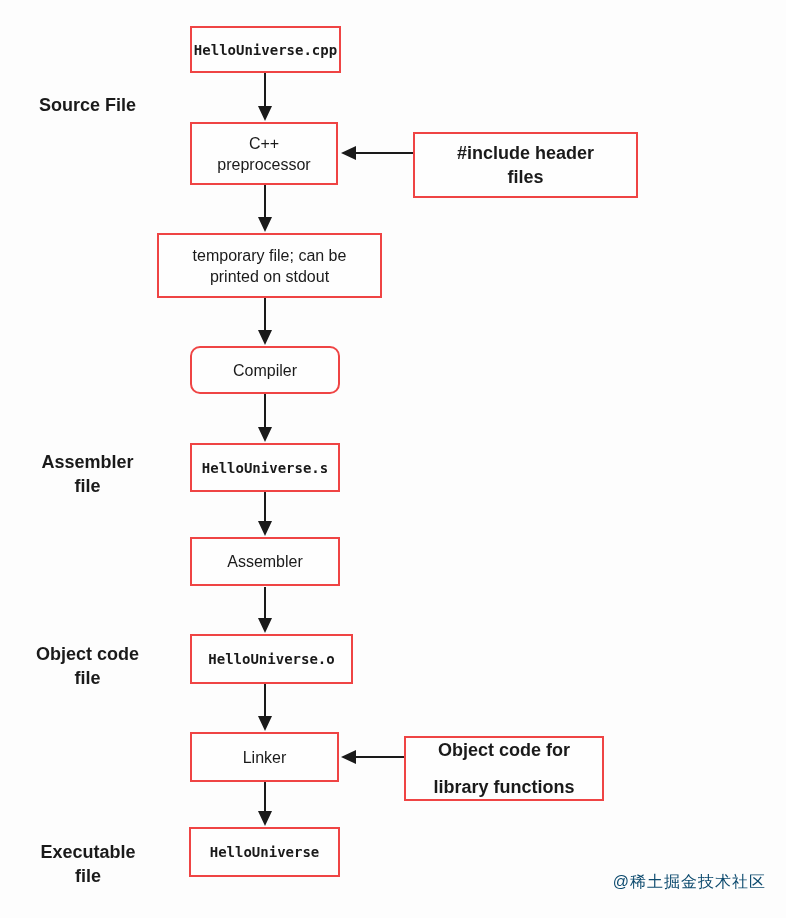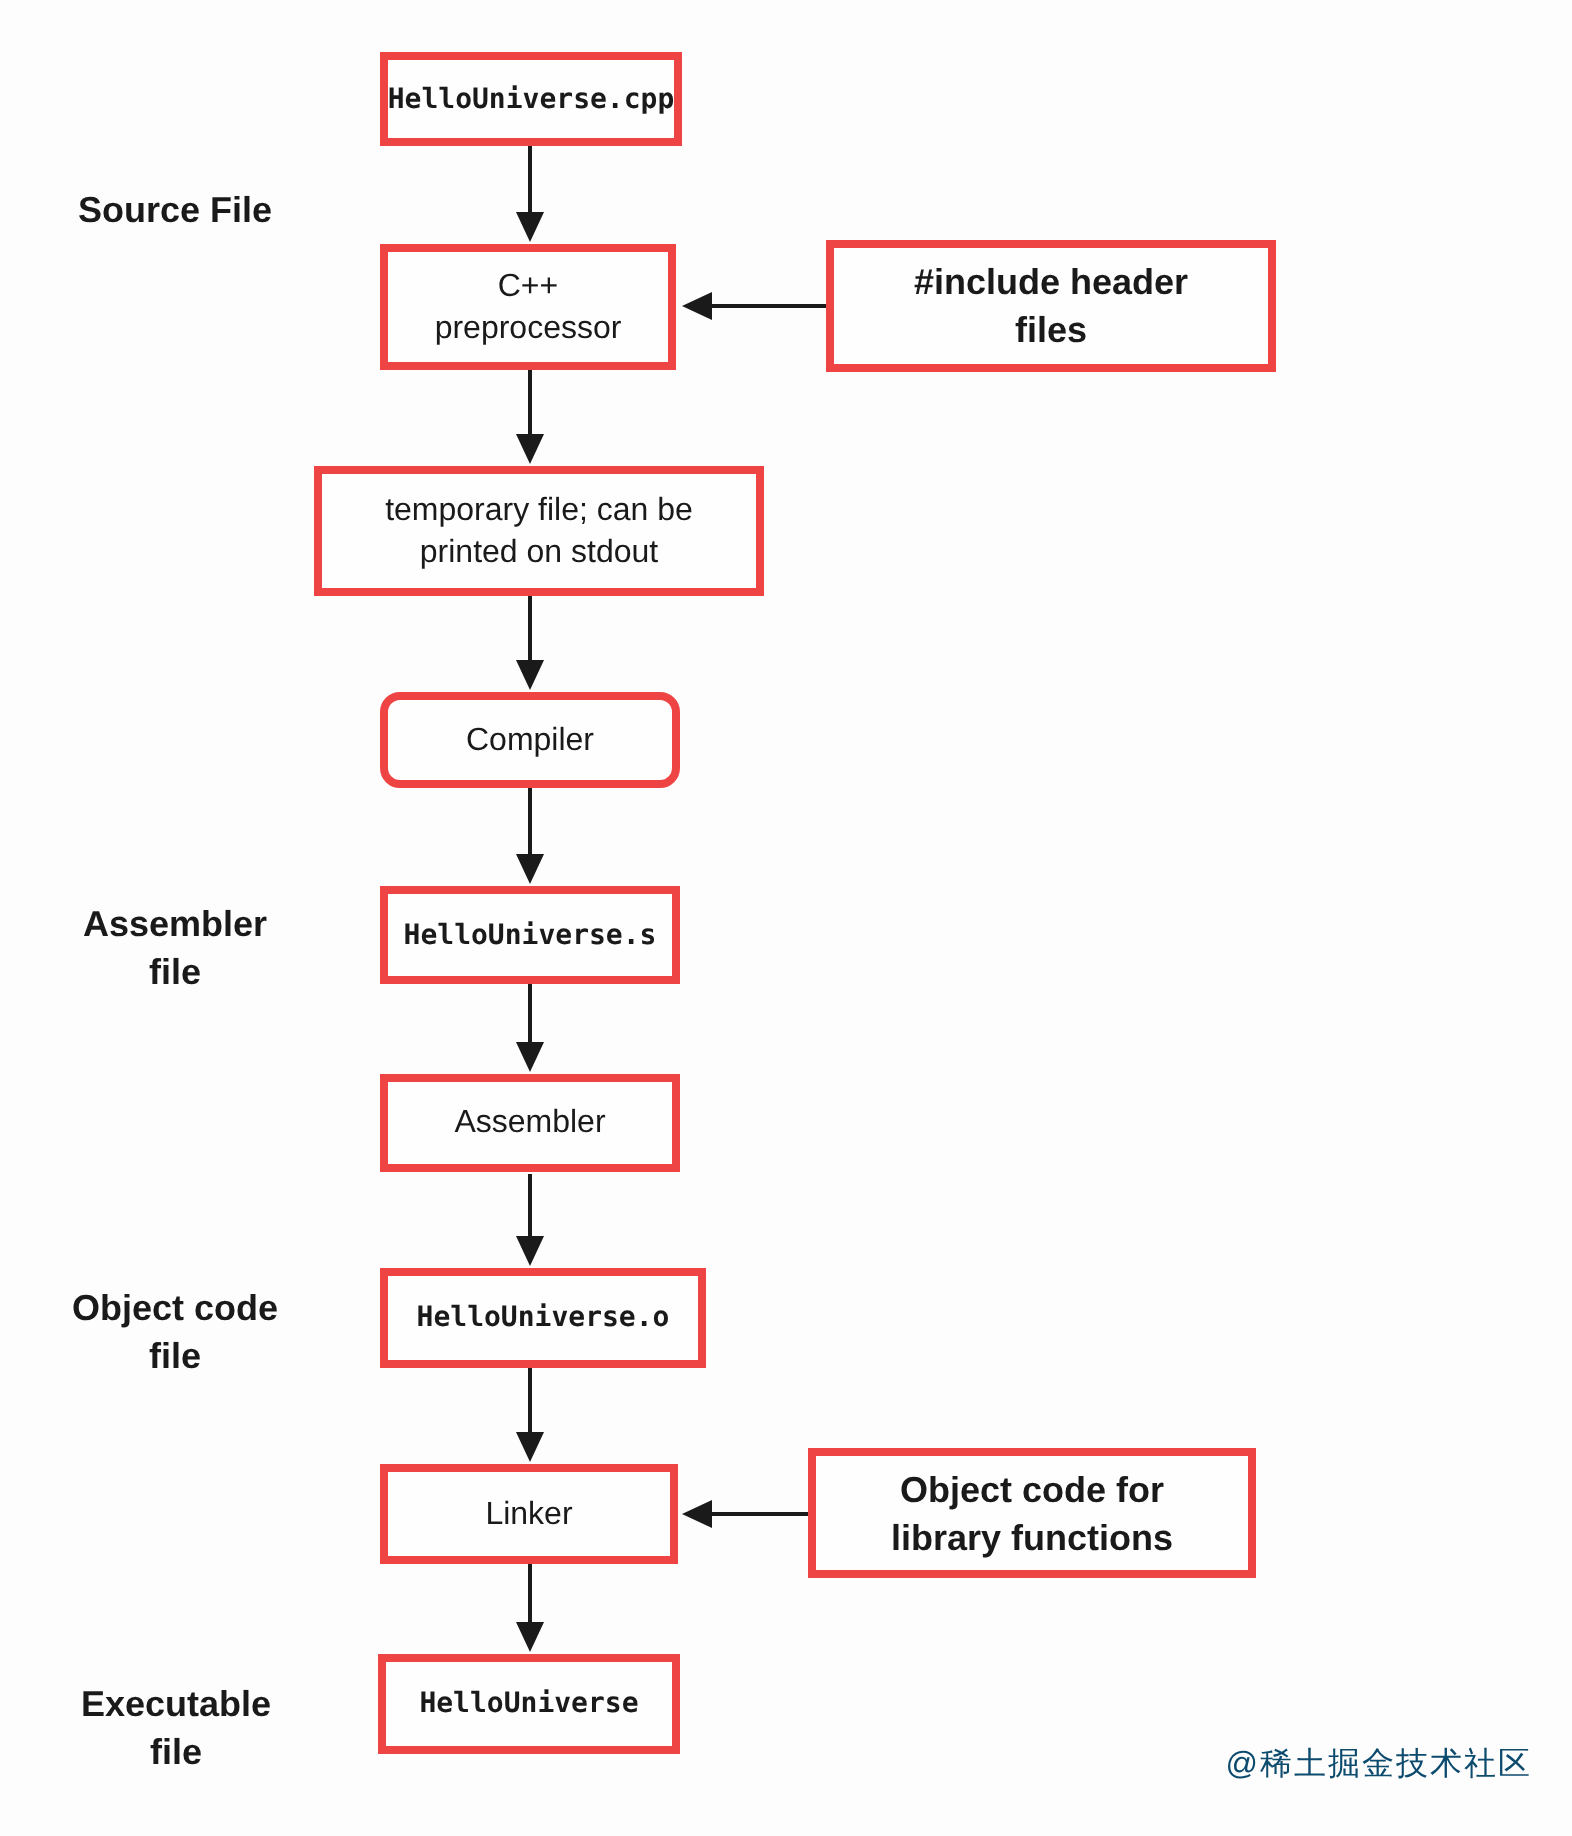--- a/index.html
+++ b/index.html
@@ -9,36 +9,36 @@
     height: 918px;
     background: #fdfdfd;
     font-family: "Liberation Sans", sans-serif;
     color: #1a1a1a;
     overflow: hidden;
   }
   .box {
     position: absolute;
     box-sizing: border-box;
     background: #fefefe;
-    border: 4px solid #ef4444;
+    border: 2px solid #ef4444;
     display: flex;
     flex-direction: column;
     align-items: center;
     justify-content: center;
     text-align: center;
   }
   .box .line { display: block; }
   .mono {
     font-family: "DejaVu Sans Mono", monospace;
     font-weight: bold;
     font-size: 14px;
     letter-spacing: 0px;
   }
   .sans { font-size: 16px; line-height: 21px; }
-  .note { font-weight: bold; font-size: 18px; line-height: 24px; }
+  .note { font-weight: bold; font-size: 18px; line-height: 24px; margin-top: 12px; }
   .stage-label {
     position: absolute;
     font-weight: bold;
     font-size: 18px;
     line-height: 24px;
     text-align: center;
   }
   .arrow-layer {
     position: absolute;
     left: 0; top: 0;
@@ -154,20 +154,20 @@
 
   <div class="box mono" style="left:189px; top:827px; width:151px; height:50px;text-align:center;">
     <span>HelloUniverse</span>
   </div>
 
   <div class="box note" style="left:413px; top:120px; width:225px; height:66px;">
     <span class="line">#include header</span>
     <span class="line">files</span>
   </div>
 
-  <div class="box note" style="left:404px; top:724px; width:224px; height:65px;">
+  <div class="box note" style="left:404px; top:724px; width:200px; height:65px;justify-content:space-between;">
     <span class="line">Object code for</span>
     <span class="line">library functions</span>
   </div>
 
   <div class="watermark">@稀土掘金技术社区</div>
 
 </div>
 
 </body></html>

